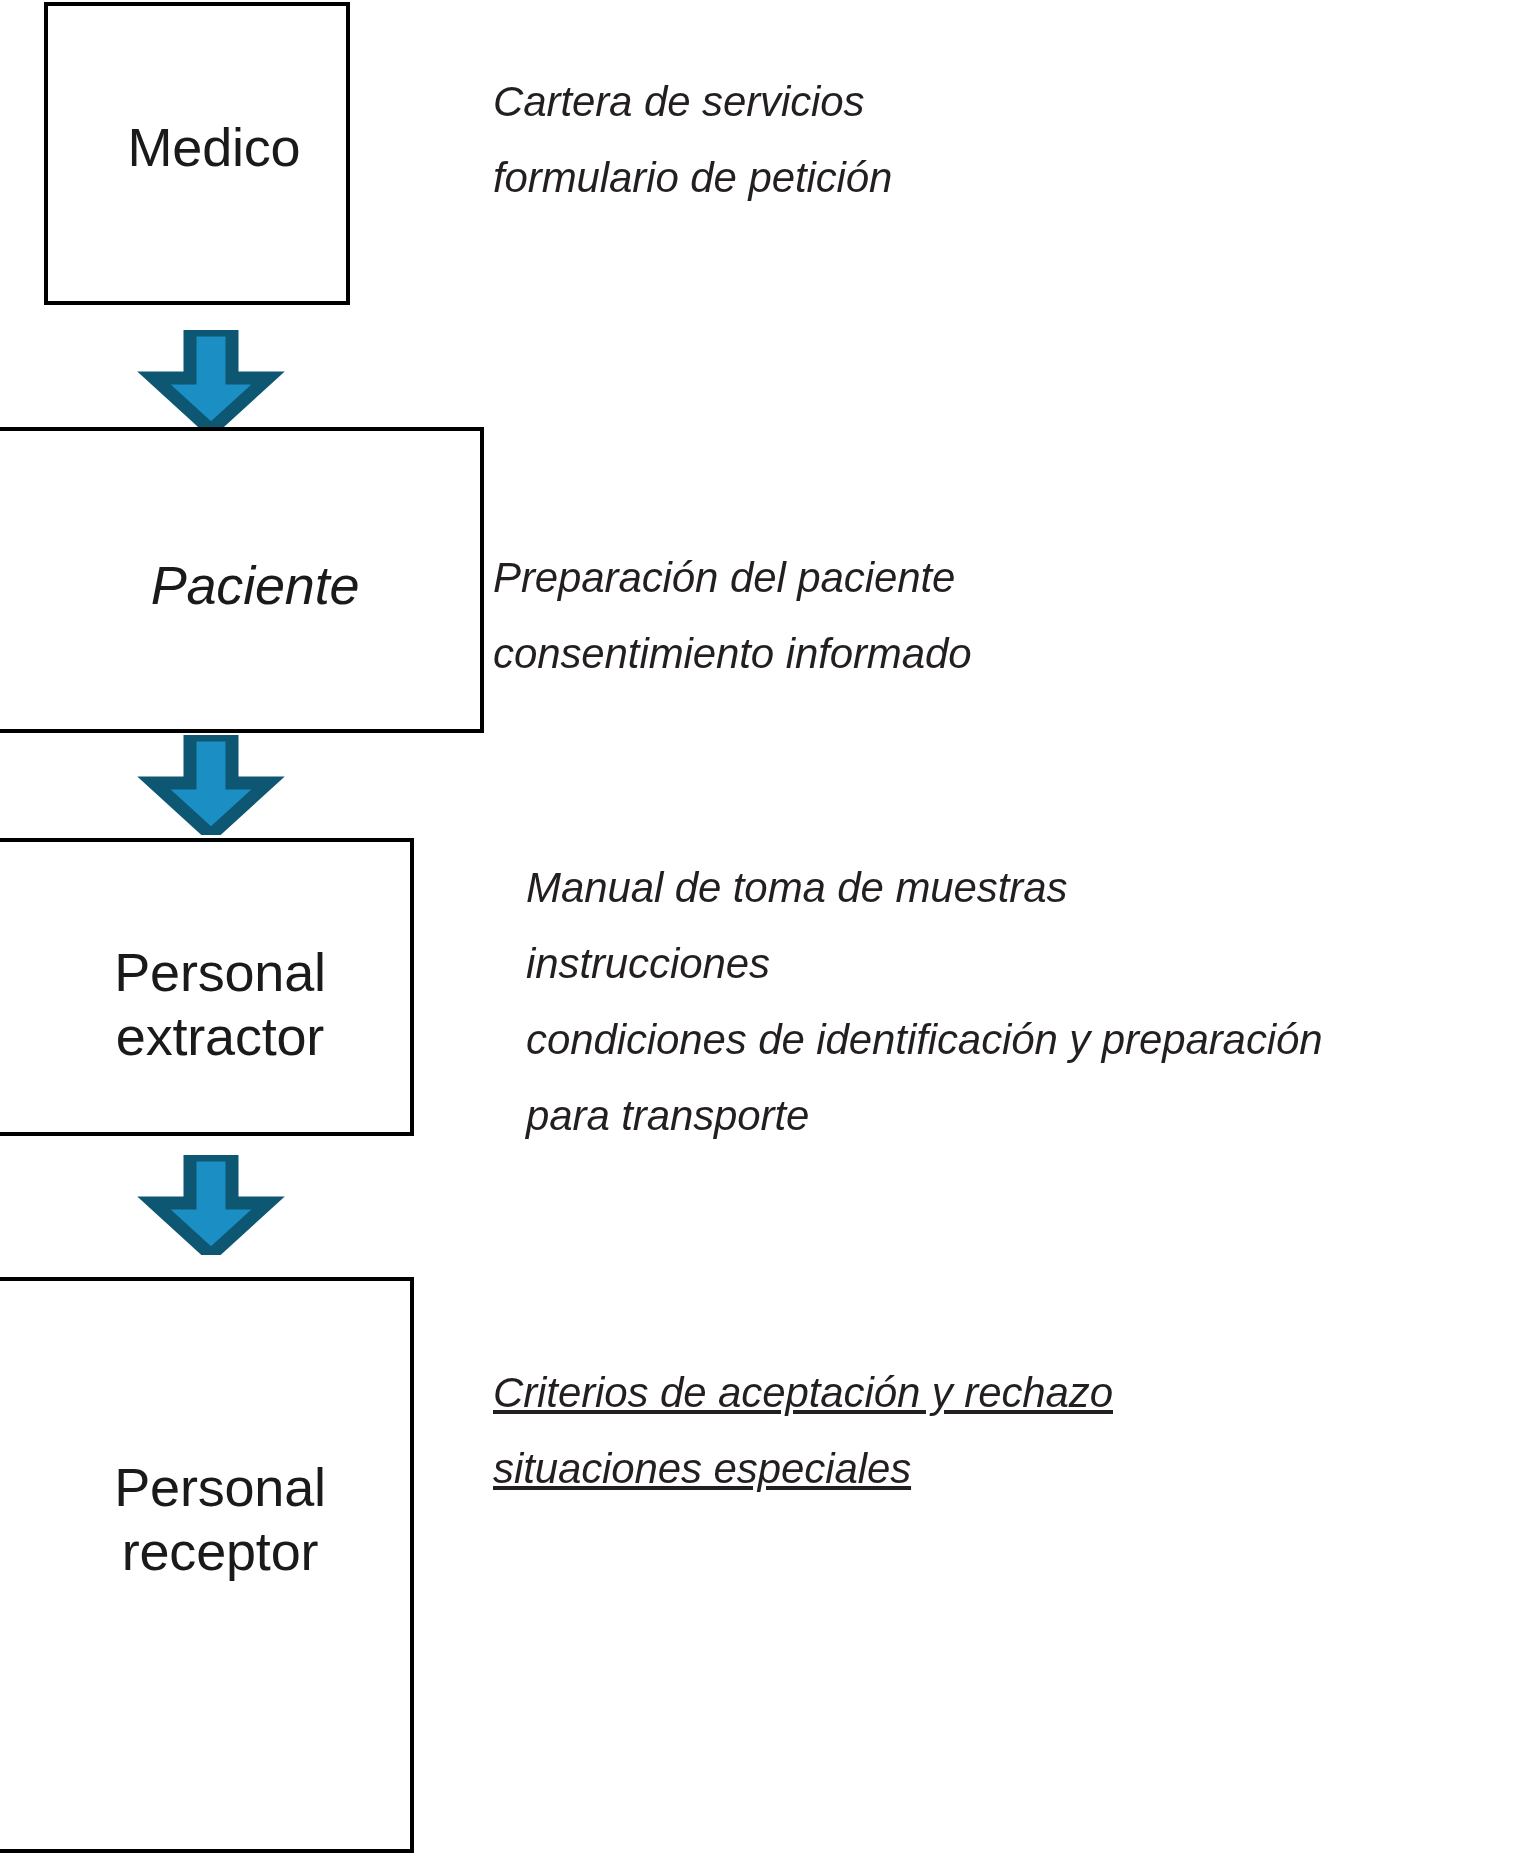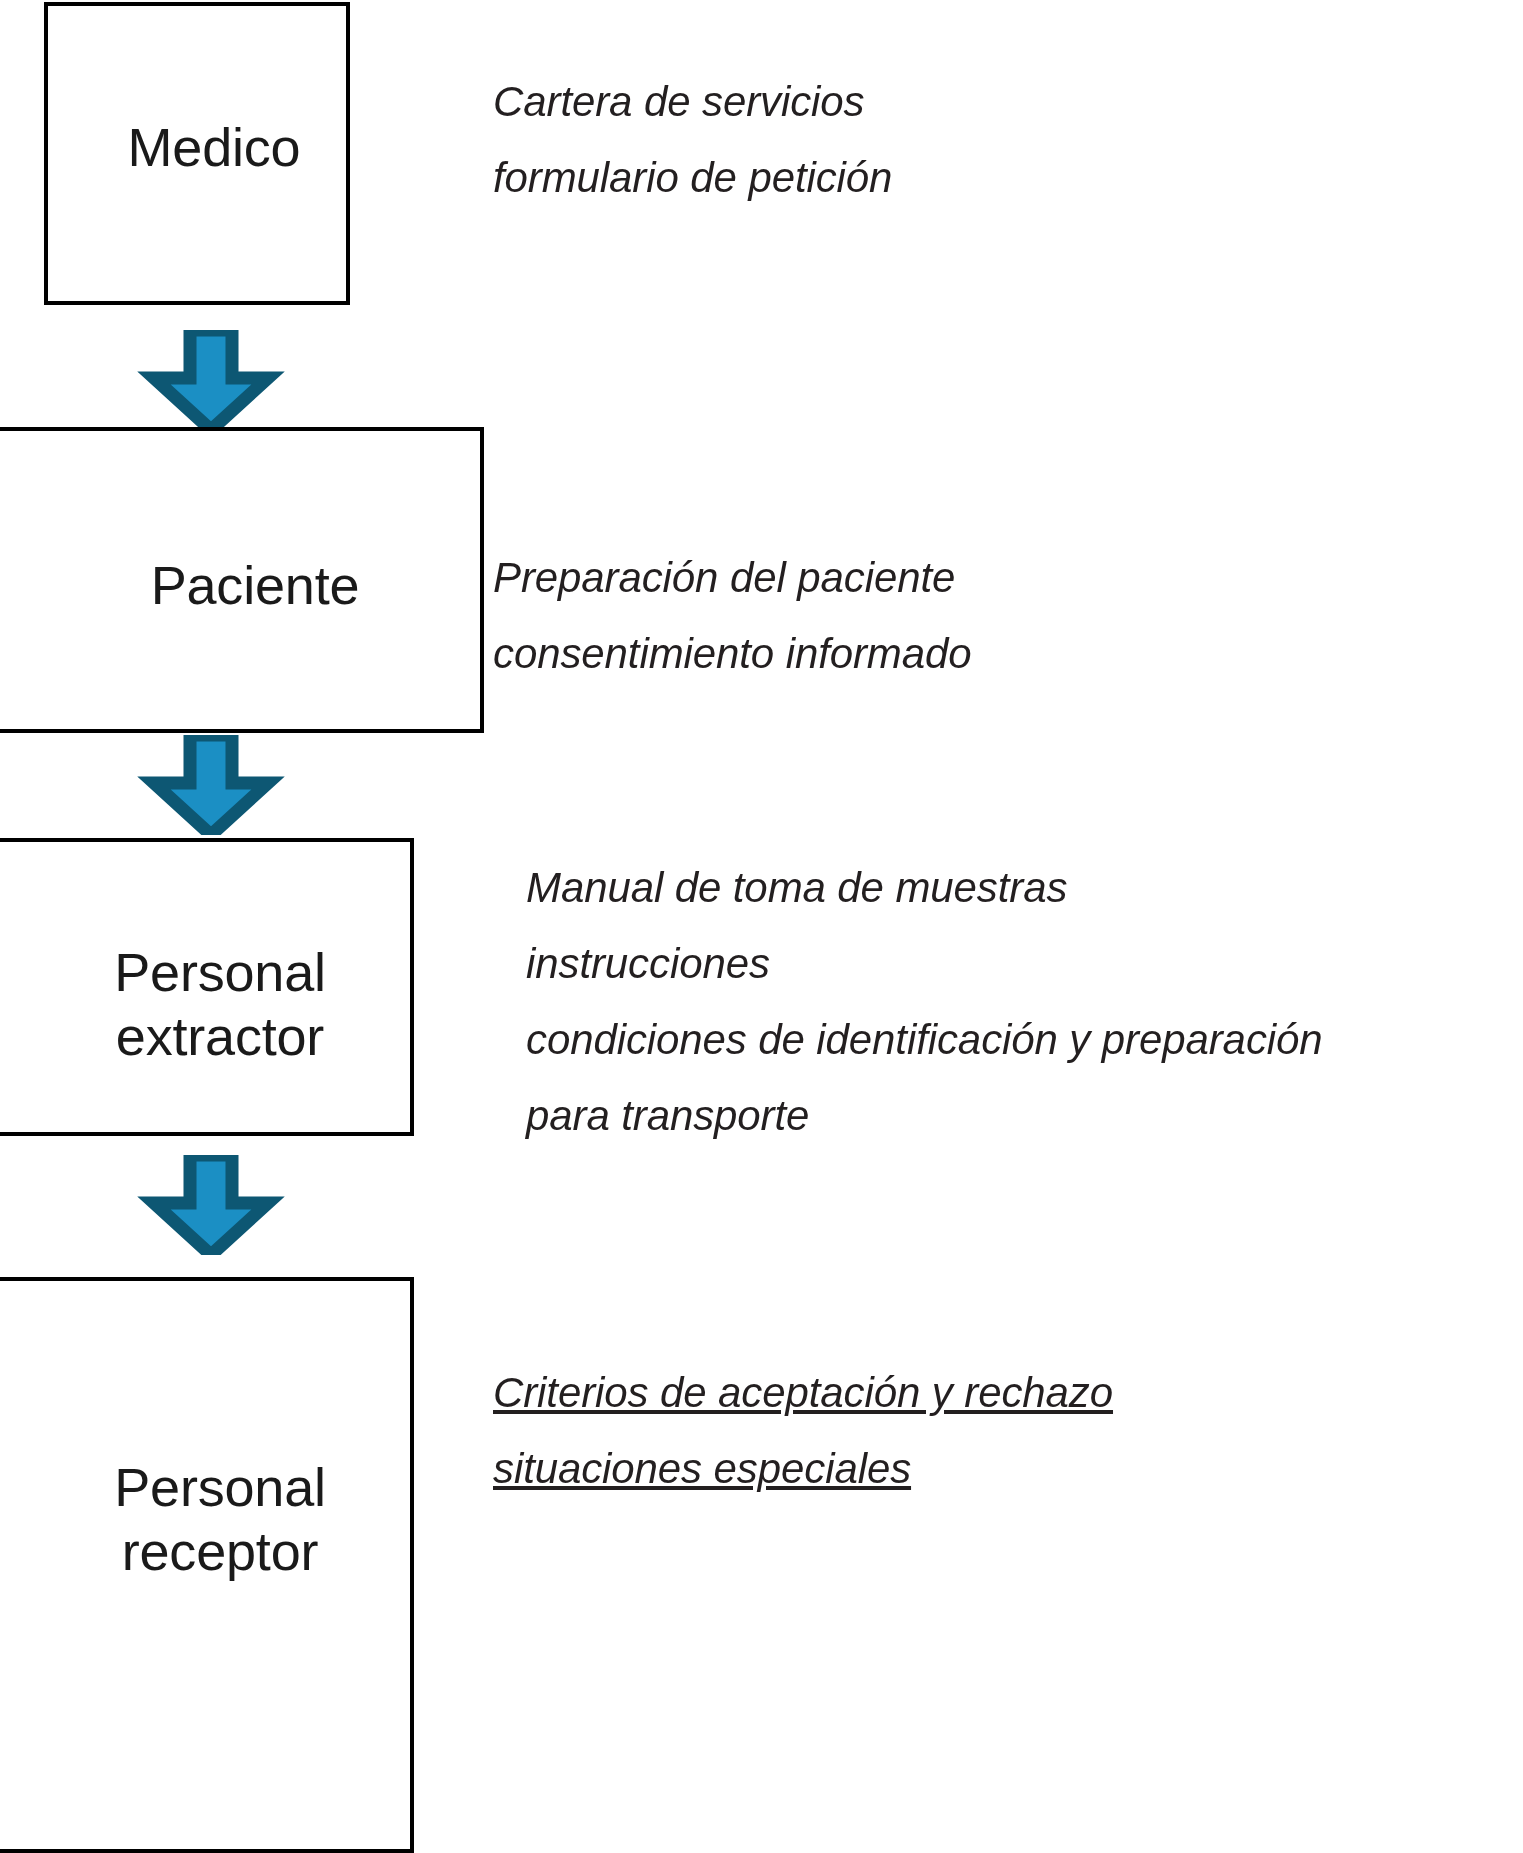--- a/index.html
+++ b/index.html
@@ -40,21 +40,21 @@
     white-space: pre-line;
     letter-spacing: -0.2px;
   }
 
   
   #box-medico   { left: 44px;  top: 2px;    width: 306px; height: 303px; }
   #box-medico .node-label { transform: translateY(-6px); }
 
   
   #box-paciente { left: -8px;  top: 427px;  width: 492px; height: 306px; }
-  #box-paciente .node-label { transform: translateY(6px); }
+  #box-paciente .node-label { transform: translateY(6px); font-style: italic; }
 
   
   #box-extractor{ left: -8px;  top: 838px;  width: 422px; height: 298px; }
   #box-extractor .node-label { transform: translateY(18px); }
 
   
   #box-receptor { left: -8px;  top: 1277px; width: 422px; height: 576px; }
   #box-receptor .node-label { transform: translateY(-45px); }
 
   

